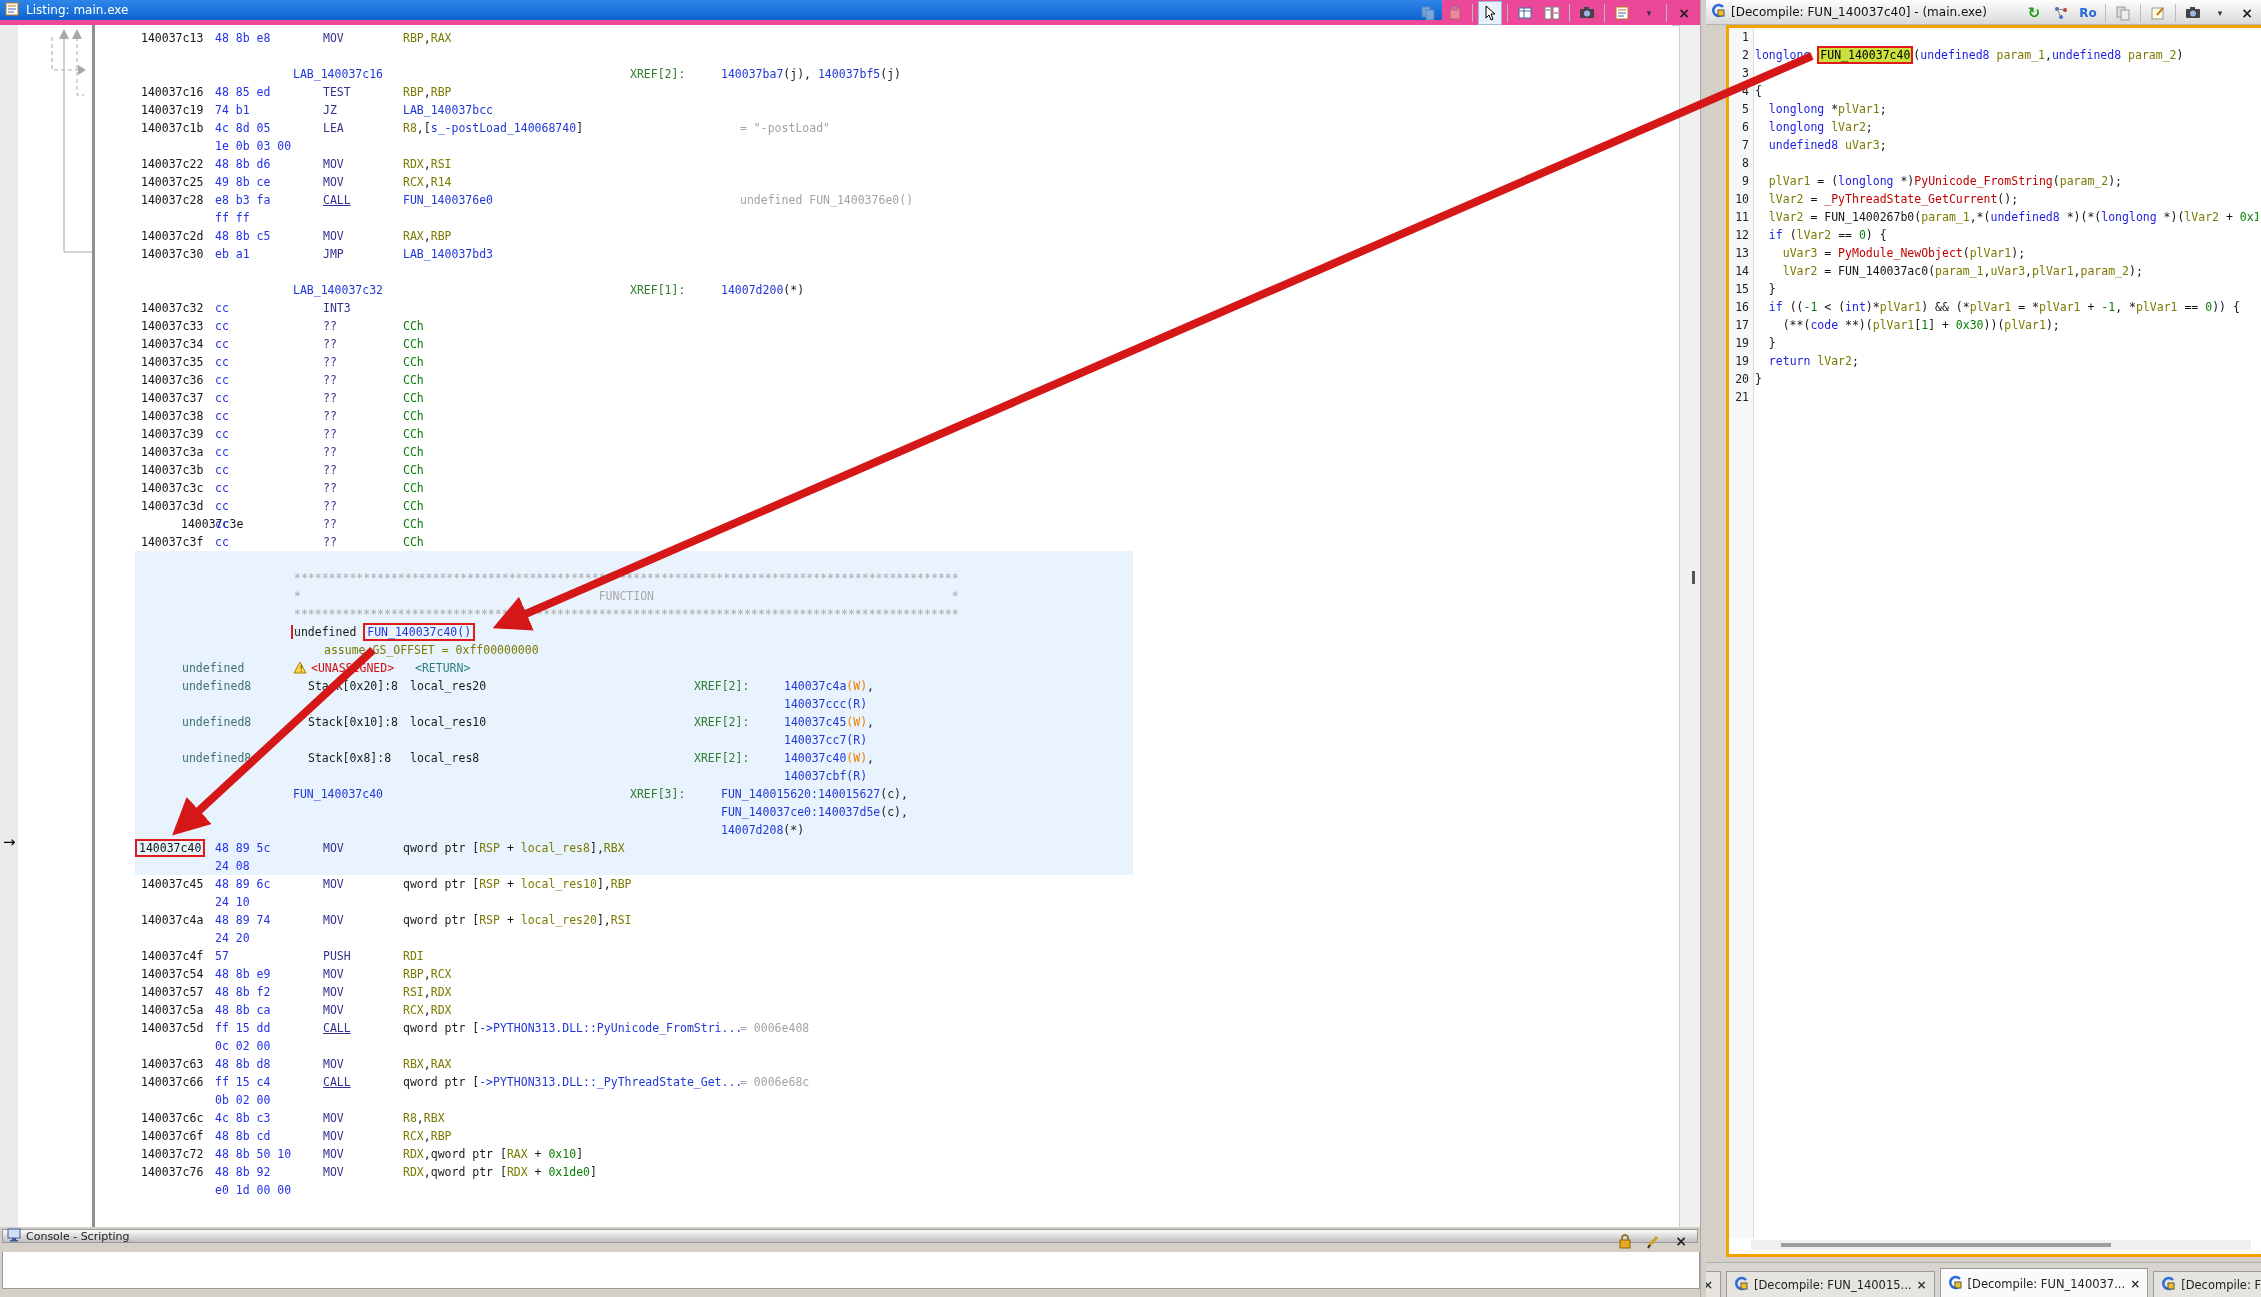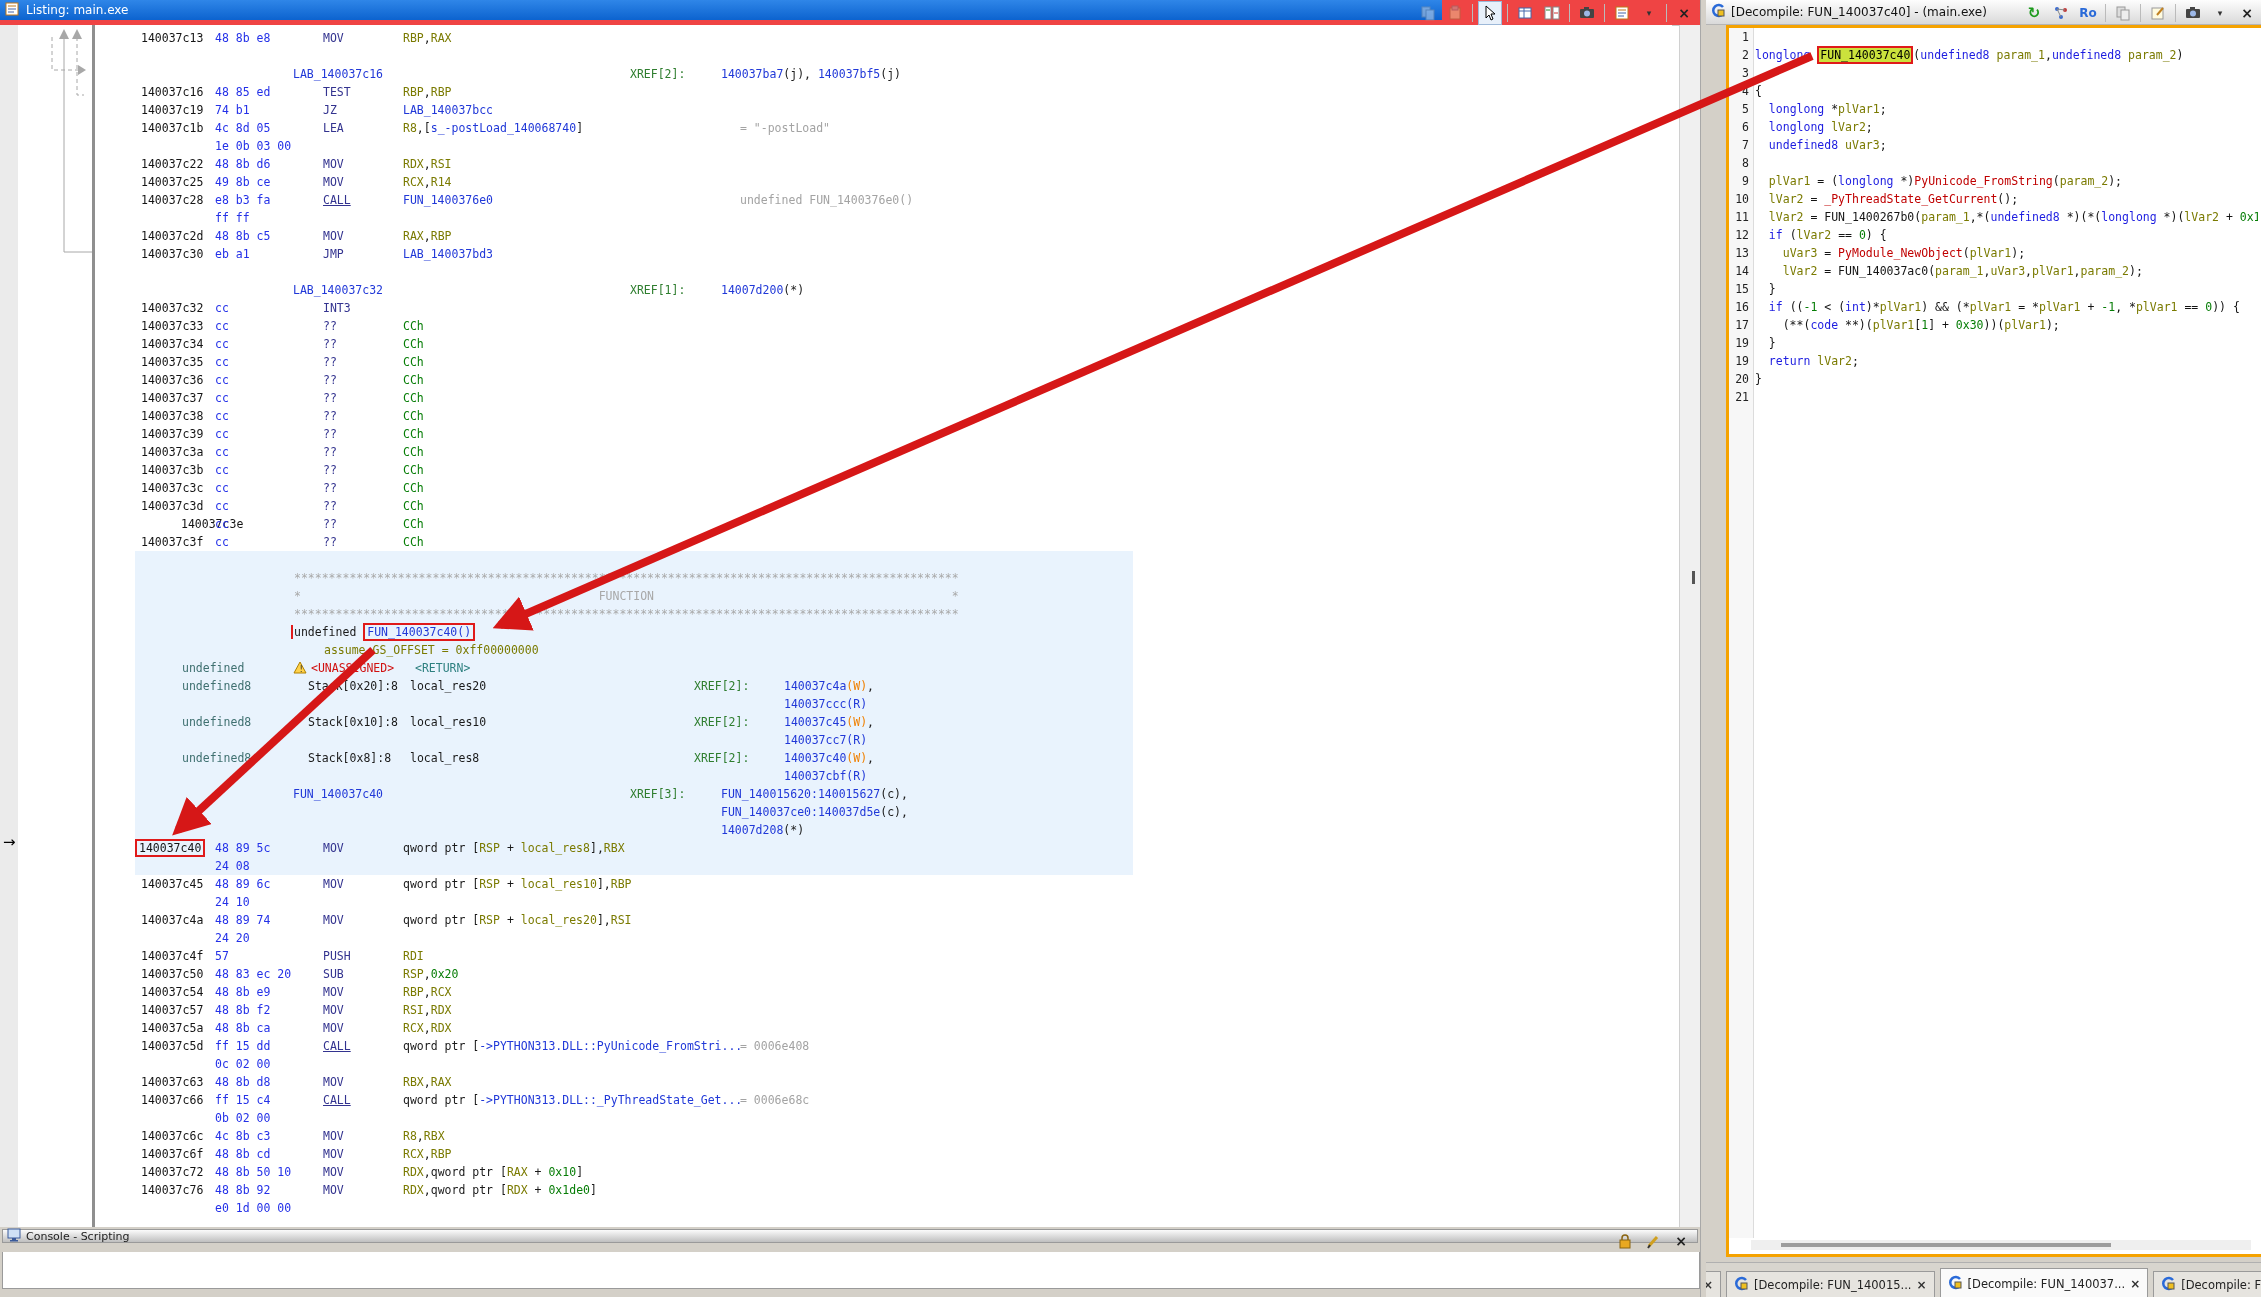--- a/index.html
+++ b/index.html
@@ -1,21 +1,21 @@
 <!DOCTYPE html>
 <html><head>
 <meta charset="utf-8">
 <style>
   html,body{margin:0;padding:0;background:#9a9a9a;}
   #stage{position:relative;width:2261px;height:1297px;background:#d4d0c8;overflow:hidden;
          font-family:"DejaVu Sans",sans-serif;font-size:12px;}
   .mono{font-family:"DejaVu Sans Mono",monospace;font-size:11.5px;white-space:pre;}
   
   #listing-win{position:absolute;left:0;top:0;width:1700px;height:1227px;background:#fff;border-right:1px solid #8a8a8a;}
-  #listing-header{position:absolute;left:0;top:0;width:1700px;height:25px;background:#ef4444;border-bottom:1px solid #c8c8c8;}
+  #listing-header{position:absolute;left:0;top:0;width:1700px;height:25px;background:#ec4899;border-bottom:1px solid #c8c8c8;}
   #listing-titlebar{position:absolute;left:0;top:0;width:1442px;height:20px;background:linear-gradient(#2f86e8,#0c63cf);color:#fff;display:flex;align-items:center;gap:6px;padding-left:4px;box-sizing:border-box;font-size:12px;}
   #listing-toolbar{position:absolute;right:4px;top:1px;height:24px;display:flex;align-items:center;gap:3px;}
   .tbtn{width:22px;height:22px;display:flex;align-items:center;justify-content:center;border:1px solid transparent;}
   .tbtn.pressed{border:1px solid #9db8d8;background:#e8f0fa;}
   .tsep{width:1px;height:18px;background:#bbb;margin:0 2px;}
   .xbtn{font-weight:bold;font-size:14px;color:#222;}
   
   #l-strip{position:absolute;left:0;top:25px;width:18px;height:1202px;background:#ebebeb;border-right:1px solid #d6d6d6;}
   #l-flow{position:absolute;left:18px;top:25px;width:74px;height:1202px;background:#fff;}
   #l-div{position:absolute;left:92px;top:25px;width:3px;height:1202px;background:#8f8f8f;}
@@ -430,26 +430,20 @@
         <div class="lrow">
           <span class="fld mono cb" style="left: 120px;">24 20</span>
         </div>
         <div class="lrow">
           <span class="fld mono ca" style="left: 46px;">140037c4f</span>
           <span class="fld mono cb" style="left: 120px;">57</span>
           <span class="fld mono cmn" style="left: 228px;">PUSH</span>
           <span class="fld mono " style="left: 308px;"><span class="cr">RDI</span></span>
         </div>
         <div class="lrow">
-          <span class="fld mono ca" style="left: 46px;">140037c50</span>
-          <span class="fld mono cb" style="left: 120px;">48 83 ec 20</span>
-          <span class="fld mono cmn" style="left: 228px;">SUB</span>
-          <span class="fld mono " style="left: 308px;"><span class="cr">RSP</span><span class="ck">,</span><span class="cn">0x20</span></span>
-        </div>
-        <div class="lrow">
           <span class="fld mono ca" style="left: 46px;">140037c54</span>
           <span class="fld mono cb" style="left: 120px;">48 8b e9</span>
           <span class="fld mono cmn" style="left: 228px;">MOV</span>
           <span class="fld mono " style="left: 308px;"><span class="cr">RBP</span><span class="ck">,</span><span class="cr">RCX</span></span>
         </div>
         <div class="lrow">
           <span class="fld mono ca" style="left: 46px;">140037c57</span>
           <span class="fld mono cb" style="left: 120px;">48 8b f2</span>
           <span class="fld mono cmn" style="left: 228px;">MOV</span>
           <span class="fld mono " style="left: 308px;"><span class="cr">RSI</span><span class="ck">,</span><span class="cr">RDX</span></span>

